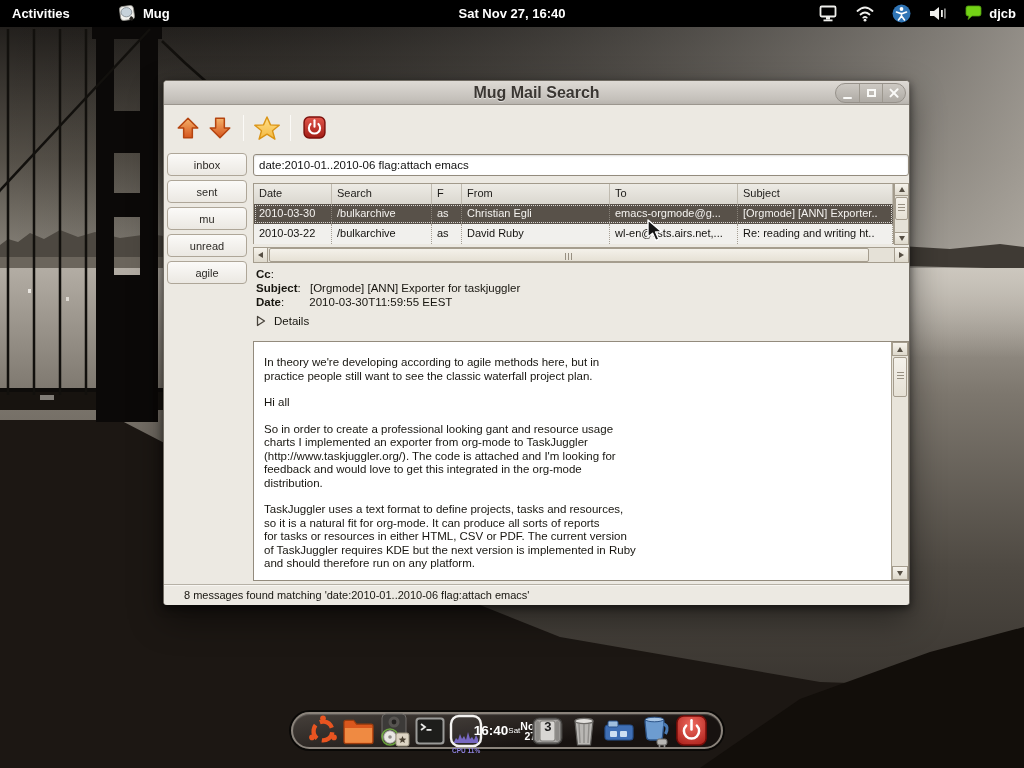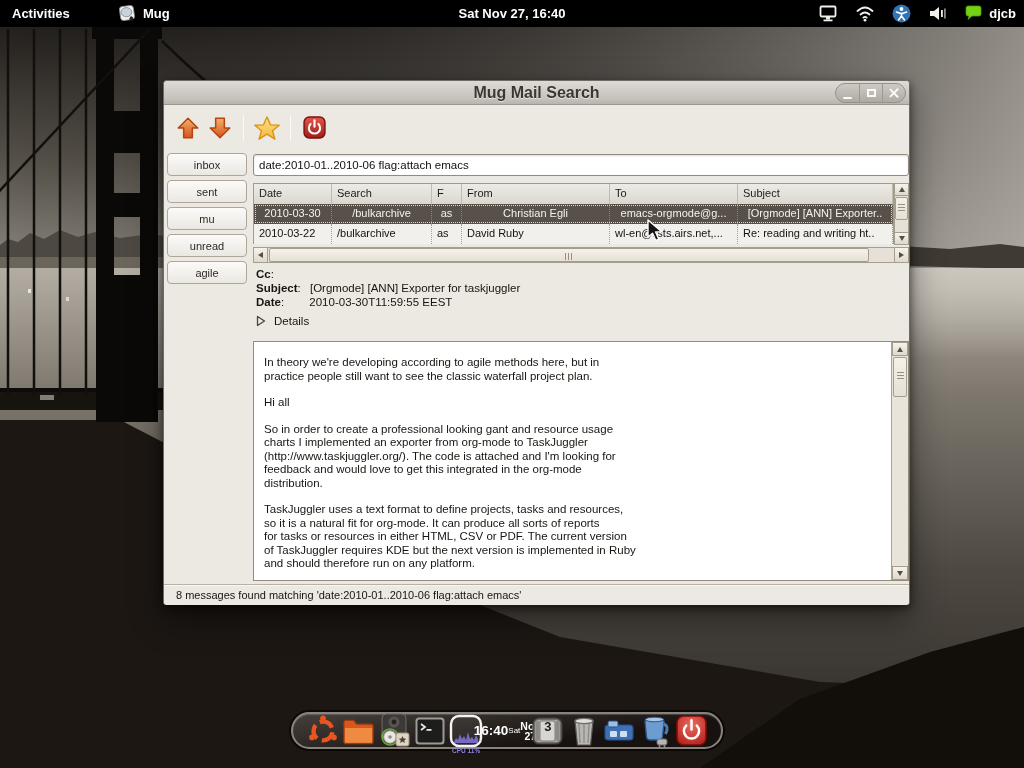--- a/index.html
+++ b/index.html
@@ -55,21 +55,21 @@
                   font-family:"Liberation Sans",sans-serif; font-size:11.5px; color:#111;
                   padding:0 5px; box-shadow:inset 0 1px 2px rgba(0,0,0,.15); }
 
   
   .listpane { position:absolute; left:89px; top:102px; width:656px; height:80px; }
   .cols { position:absolute; left:0; top:0; right:15px; border:1px solid #a29a8b; border-bottom:none; background:#f6f5f2; }
   .trow { display:flex; height:20px; font-size:11px; align-items:stretch; }
   .thead .cell { background:linear-gradient(#edebe5,#dad7cf); border-right:1px solid #c0bbb0; color:#1d1b18; }
   .cell { padding:3px 5px; white-space:nowrap; overflow:hidden; }
   .c0{width:78px;} .c1{width:100px;} .c2{width:30px;} .c3{width:148px;} .c4{width:128px;} .c5{flex:1;}
-  .rowsel { background:#585149; color:#f4f2ef; outline:1px dotted #d9d6d1; outline-offset:-2px;text-align:center; }
+  .rowsel { background:#585149; color:#f4f2ef; outline:1px dotted #d9d6d1; outline-offset:-2px; }
   .rowsel .cell { border-right:1px dotted #8a847b; }
   .rownorm { background:#f1f0ed; color:#14120f; }
   .rownorm .cell { border-right:1px dotted #a59e93; }
 
   .vscroll { position:absolute; right:0; top:0; width:15px; height:62px; background:#e5e1d7; border:1px solid #a59d8e; }
   .hscroll { position:absolute; left:0; bottom:0; height:16px; width:656px; background:#e5e1d7; border:1px solid #a59d8e; }
   .sb-btn { position:absolute; background:linear-gradient(#f6f3ec,#ded9cc); border:1px solid #a59d8e; display:flex; align-items:center; justify-content:center; }
   .sb-thumb { position:absolute; background:linear-gradient(#f4f1ea,#e6e1d5); border:1px solid #a59d8e; border-radius:2px; }
   .tri { width:0; height:0; }
   .tri-up { border-left:3.5px solid transparent; border-right:3.5px solid transparent; border-bottom:5px solid #564f44; }
@@ -90,21 +90,21 @@
   .message { position:absolute; left:89px; top:260px; width:656px; height:240px; background:#fff;
              border:1px solid #938b7d; overflow:hidden; }
   .msgtext { position:absolute; left:0; top:0; right:17px; bottom:0; padding:14px 10px; font-size:11.5px;
              line-height:13.5px; color:#17150f; }
   .para { white-space:pre-line; margin-bottom:13px; }
   .msgscroll { position:absolute; right:0; top:0; bottom:0; width:17px; background:#e8e4da; border-left:1px solid #aba392; }
 
   
   .statusbar { position:absolute; left:0; right:0; top:503px; height:21px; background:#ece9e2;
                border-top:1px solid #b6b1a6; box-shadow:inset 0 1px 0 #f8f6f2; font-size:11px;
-               color:#17150f; line-height:20px; padding-left:12px; border-radius:0 0 3px 3px; }
+               color:#17150f; line-height:20px; padding-left:20px; border-radius:0 0 3px 3px; }
 
   
   .dock { position:absolute; left:291px; top:712px; width:432px; height:37px; z-index:40;
           background:linear-gradient(172deg,#46403b,#171210 70%); border:2px solid #8a837b;
           border-radius:24px; box-shadow:0 0 0 2px rgba(0,0,0,.65), inset 0 1px 1px rgba(255,255,255,.18);
           display:flex; align-items:center; justify-content:space-between; padding:0 12px; }
   .dock-item { width:36px; height:42px; display:flex; align-items:center; justify-content:center; position:relative; }
   .dock-clock { color:#fff; text-align:center; line-height:1; width:46px; }
   .dock-clock .t1 { font-size:13.5px; font-weight:bold; }
   .dock-clock .t2 { font-size:8px; margin-top:1px; }

